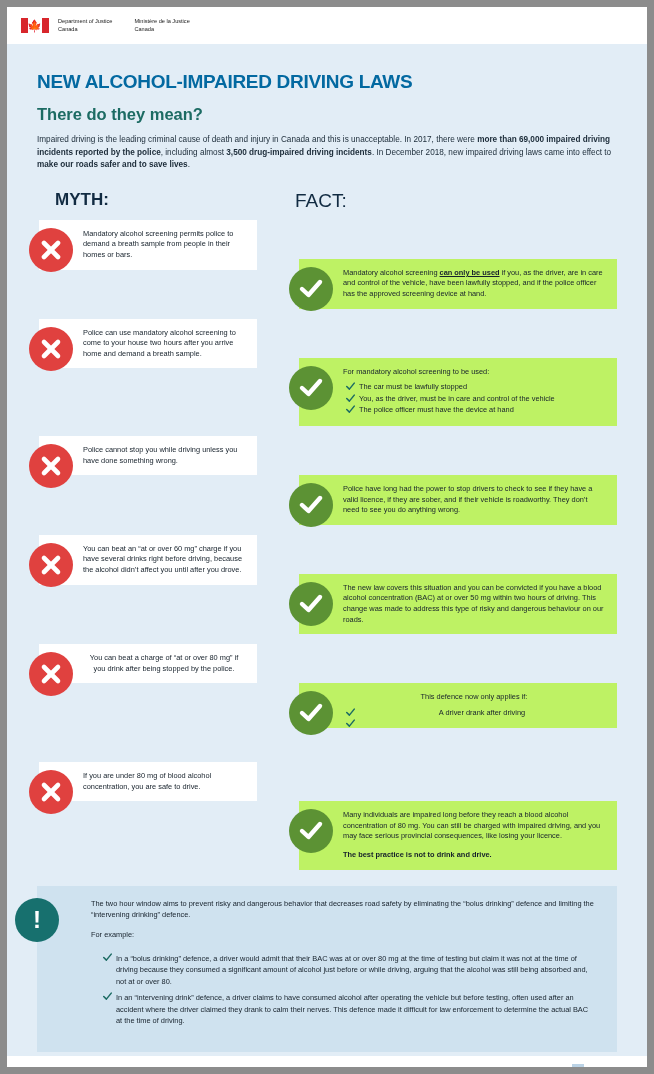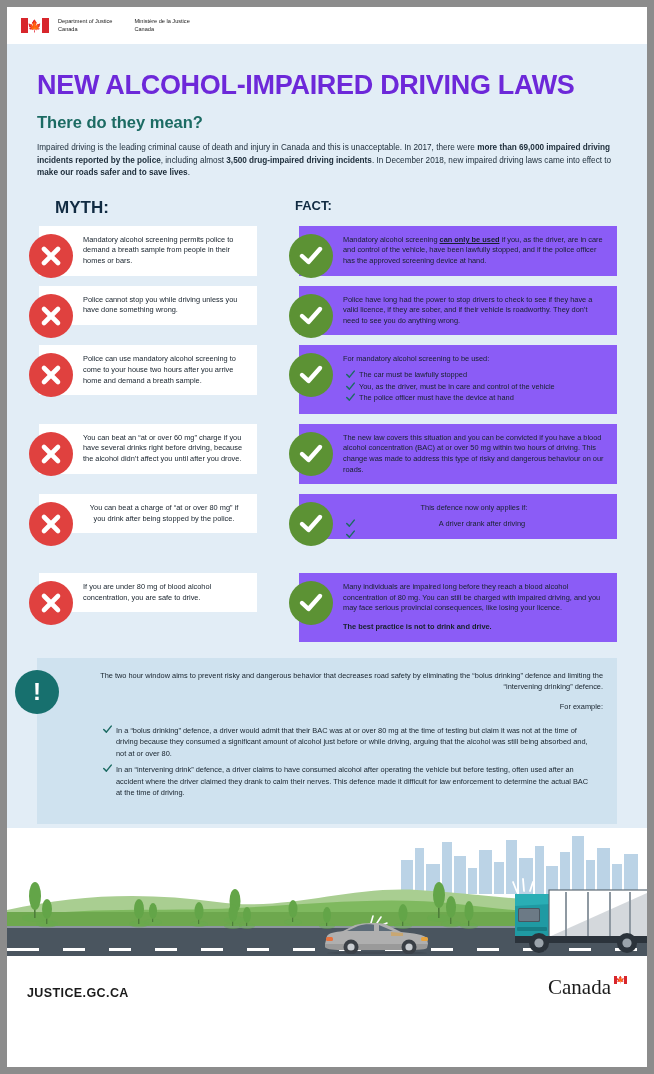--- a/index.html
+++ b/index.html
@@ -22,45 +22,45 @@
   }
   .flag{width:28px;height:15px;position:relative;margin-right:9px;flex:0 0 auto;}
   .flag .bar{position:absolute;top:0;bottom:0;width:7px;background:#D8262C;}
   .flag .bar.l{left:0;} .flag .bar.r{right:0;}
   .flag .mid{position:absolute;left:7px;right:7px;top:0;bottom:0;background:#fff;}
   .flag .leaf{position:absolute;left:50%;top:50%;transform:translate(-50%,-50%);font-size:12px;color:#D8262C;line-height:1;}
   .dept{font-size:5.6px;line-height:7.4px;color:#1b1b1b;margin-right:22px;white-space:nowrap;}
   
   .blue{background:#E2EDF6;padding:0 0 4px 0;}
   .title{
-    font-size:27px;font-weight:bold;color:#6d28d9;letter-spacing:-0.3px;
+    font-size:19px;font-weight:bold;color:#0369a1;letter-spacing:-0.3px;
     padding:28px 1px 0 30px; line-height:1;
   }
   .subtitle{font-size:16.5px;font-weight:bold;color:#1C6B63;padding:14px 0 0 30px;}
   .intro{
     font-size:8.2px;line-height:12.6px;color:#1b2b38;
     padding:10px 32px 0 30px;
   }
   .intro b{font-weight:bold;}
   
   .cols{position:relative;margin-top:18px;}
   .colhead{display:flex;padding-left:48px;}
   .colhead .m{font-size:17px;font-weight:bold;color:#112B42;width:240px;}
-  .colhead .f{font-size:13px;font-weight:bold;color:#112B42;}
+  .colhead .f{font-size:19px;font-weight:normal;color:#112B42;}
   .grid{position:relative;margin-top:8px;}
   .row{position:relative;display:flex;}
   .myth-wrap{width:250px;position:relative;flex:0 0 auto;}
   .fact-wrap{width:350px;position:relative;flex:0 0 auto;margin-left:10px;}
   .card{
     position:relative; box-sizing:border-box;
     padding:9px 12px 9px 56px;
     font-size:7.4px;line-height:10.6px;color:#16212b;
   }
   .card.myth{background:#ffffff;margin-left:32px;padding-left:44px;width:218px;}
-  .card.fact{background:#8b5cf6;margin-left:32px;padding-left:44px;width:318px;}
+  .card.fact{background:#bef264;margin-left:32px;padding-left:44px;width:318px;margin-top:39px;}
   .badge{
     position:absolute;left:-10px;top:8px;width:44px;height:44px;border-radius:50%;
     display:flex;align-items:center;justify-content:center;
   }
   .badge.x{background:#E0413F;}
   .badge.v{background:#5C9234;}
   .badge svg{display:block;}
   .card u.bu{font-weight:bold;text-decoration:underline;}
   .lead{margin:0 0 5px 0;}
   .checklist{list-style:none;margin:0;padding:0 0 0 3px;}
@@ -72,21 +72,21 @@
   .infobox{
     background:#CFE2EF;box-sizing:border-box;
     padding:12px 14px 14px 54px;position:relative;
     font-size:7.4px;line-height:11.4px;color:#16212b;
   }
   .ibadge{
     position:absolute;left:-22px;top:12px;width:44px;height:44px;border-radius:50%;
     background:#17706E;display:flex;align-items:center;justify-content:center;
   }
   .ibadge .ex{color:#fff;font-size:24px;font-weight:bold;line-height:1;font-family:"Liberation Sans",sans-serif;}
-  .infobox p{margin:0 0 9px 0;text-align:right;}
+  .infobox p{margin:0 0 9px 0;}
   .infobox .ex-list{list-style:none;margin:12px;padding:0;}
   .infobox .ex-list li{position:relative;padding-left:13px;margin-bottom:5px;}
   .infobox .ex-list li .tick{position:absolute;left:0;top:0;color:#1C6B63;}
   
   .scene{position:relative;height:128px;overflow:hidden;background:#ffffff;}
   .sky{position:absolute;left:0;right:0;top:0;height:78px;background:#ffffff;}
   .skyline{position:absolute;right:0;top:6px;width:250px;height:60px;}
   .ground{position:absolute;left:0;right:0;top:64px;height:36px;background:#6EA84E;}
   .road{position:absolute;left:0;right:0;top:100px;height:28px;background:#4A555F;}
   .roadtop{position:absolute;left:0;right:0;top:98px;height:3px;background:#8C969E;}
@@ -155,45 +155,20 @@
               </div>
             </div>
             <div class="fact-wrap">
               <div class="card fact">
                 <div class="badge v">
                   <svg width="26" height="26" viewBox="0 0 26 26">
                     <polyline points="4,13 10.5,19 22,6" fill="none" stroke="#ffffff" stroke-width="4.4" stroke-linecap="round" stroke-linejoin="round"></polyline>
                   </svg>
                 </div>
                 <div><span>Mandatory alcohol screening </span><u class="bu">can only be used</u><span> if you, as the driver, are in care and control of the vehicle, have been lawfully stopped, and if the police officer has the approved screening device at hand.</span></div>
-              </div>
-            </div>
-          </div>
-          <div class="row" style="margin-bottom: 10px;">
-            <div class="myth-wrap">
-              <div class="card myth">
-                <div class="badge x">
-                  <svg width="24" height="24" viewBox="0 0 24 24">
-                    <g stroke="#ffffff" stroke-width="4.6" stroke-linecap="round">
-                      <line x1="5" y1="5" x2="19" y2="19"></line>
-                      <line x1="19" y1="5" x2="5" y2="19"></line>
-                    </g>
-                  </svg>
-                </div>
-                <div>Police cannot stop you while driving unless you have done something wrong.</div>
-              </div>
-            </div>
-            <div class="fact-wrap">
-              <div class="card fact">
-                <div class="badge v">
-                  <svg width="26" height="26" viewBox="0 0 26 26">
-                    <polyline points="4,13 10.5,19 22,6" fill="none" stroke="#ffffff" stroke-width="4.4" stroke-linecap="round" stroke-linejoin="round"></polyline>
-                  </svg>
-                </div>
-                <div><span>Police have long had the power to stop drivers to check to see if they have a valid licence, if they are sober, and if their vehicle is roadworthy. They don’t need to see you do anything wrong.</span></div>
               </div>
             </div>
           </div>
           <div class="row" style="margin-bottom: 10px;">
             <div class="myth-wrap">
               <div class="card myth">
                 <div class="badge x">
                   <svg width="24" height="24" viewBox="0 0 24 24">
                     <g stroke="#ffffff" stroke-width="4.6" stroke-linecap="round">
                       <line x1="5" y1="5" x2="19" y2="19"></line>
@@ -216,20 +191,45 @@
                   <li><span class="tick"><svg width="9" height="9" viewBox="0 0 12 12" style="vertical-align:-1px">
                         <polyline points="1,6 4.5,9.5 11,1.5" fill="none" stroke="#1C6B63" stroke-width="2" stroke-linecap="round" stroke-linejoin="round"></polyline>
                       </svg></span><span>The car must be lawfully stopped</span></li>
                   <li><span class="tick"><svg width="9" height="9" viewBox="0 0 12 12" style="vertical-align:-1px">
                         <polyline points="1,6 4.5,9.5 11,1.5" fill="none" stroke="#1C6B63" stroke-width="2" stroke-linecap="round" stroke-linejoin="round"></polyline>
                       </svg></span><span>You, as the driver, must be in care and control of the vehicle</span></li>
                   <li><span class="tick"><svg width="9" height="9" viewBox="0 0 12 12" style="vertical-align:-1px">
                         <polyline points="1,6 4.5,9.5 11,1.5" fill="none" stroke="#1C6B63" stroke-width="2" stroke-linecap="round" stroke-linejoin="round"></polyline>
                       </svg></span><span>The police officer must have the device at hand</span></li>
                 </ul>
+              </div>
+            </div>
+          </div>
+          <div class="row" style="margin-bottom: 10px;">
+            <div class="myth-wrap">
+              <div class="card myth">
+                <div class="badge x">
+                  <svg width="24" height="24" viewBox="0 0 24 24">
+                    <g stroke="#ffffff" stroke-width="4.6" stroke-linecap="round">
+                      <line x1="5" y1="5" x2="19" y2="19"></line>
+                      <line x1="19" y1="5" x2="5" y2="19"></line>
+                    </g>
+                  </svg>
+                </div>
+                <div>Police cannot stop you while driving unless you have done something wrong.</div>
+              </div>
+            </div>
+            <div class="fact-wrap">
+              <div class="card fact">
+                <div class="badge v">
+                  <svg width="26" height="26" viewBox="0 0 26 26">
+                    <polyline points="4,13 10.5,19 22,6" fill="none" stroke="#ffffff" stroke-width="4.4" stroke-linecap="round" stroke-linejoin="round"></polyline>
+                  </svg>
+                </div>
+                <div><span>Police have long had the power to stop drivers to check to see if they have a valid licence, if they are sober, and if their vehicle is roadworthy. They don’t need to see you do anything wrong.</span></div>
               </div>
             </div>
           </div>
           <div class="row" style="margin-bottom: 10px;">
             <div class="myth-wrap">
               <div class="card myth">
                 <div class="badge x">
                   <svg width="24" height="24" viewBox="0 0 24 24">
                     <g stroke="#ffffff" stroke-width="4.6" stroke-linecap="round">
                       <line x1="5" y1="5" x2="19" y2="19"></line>

